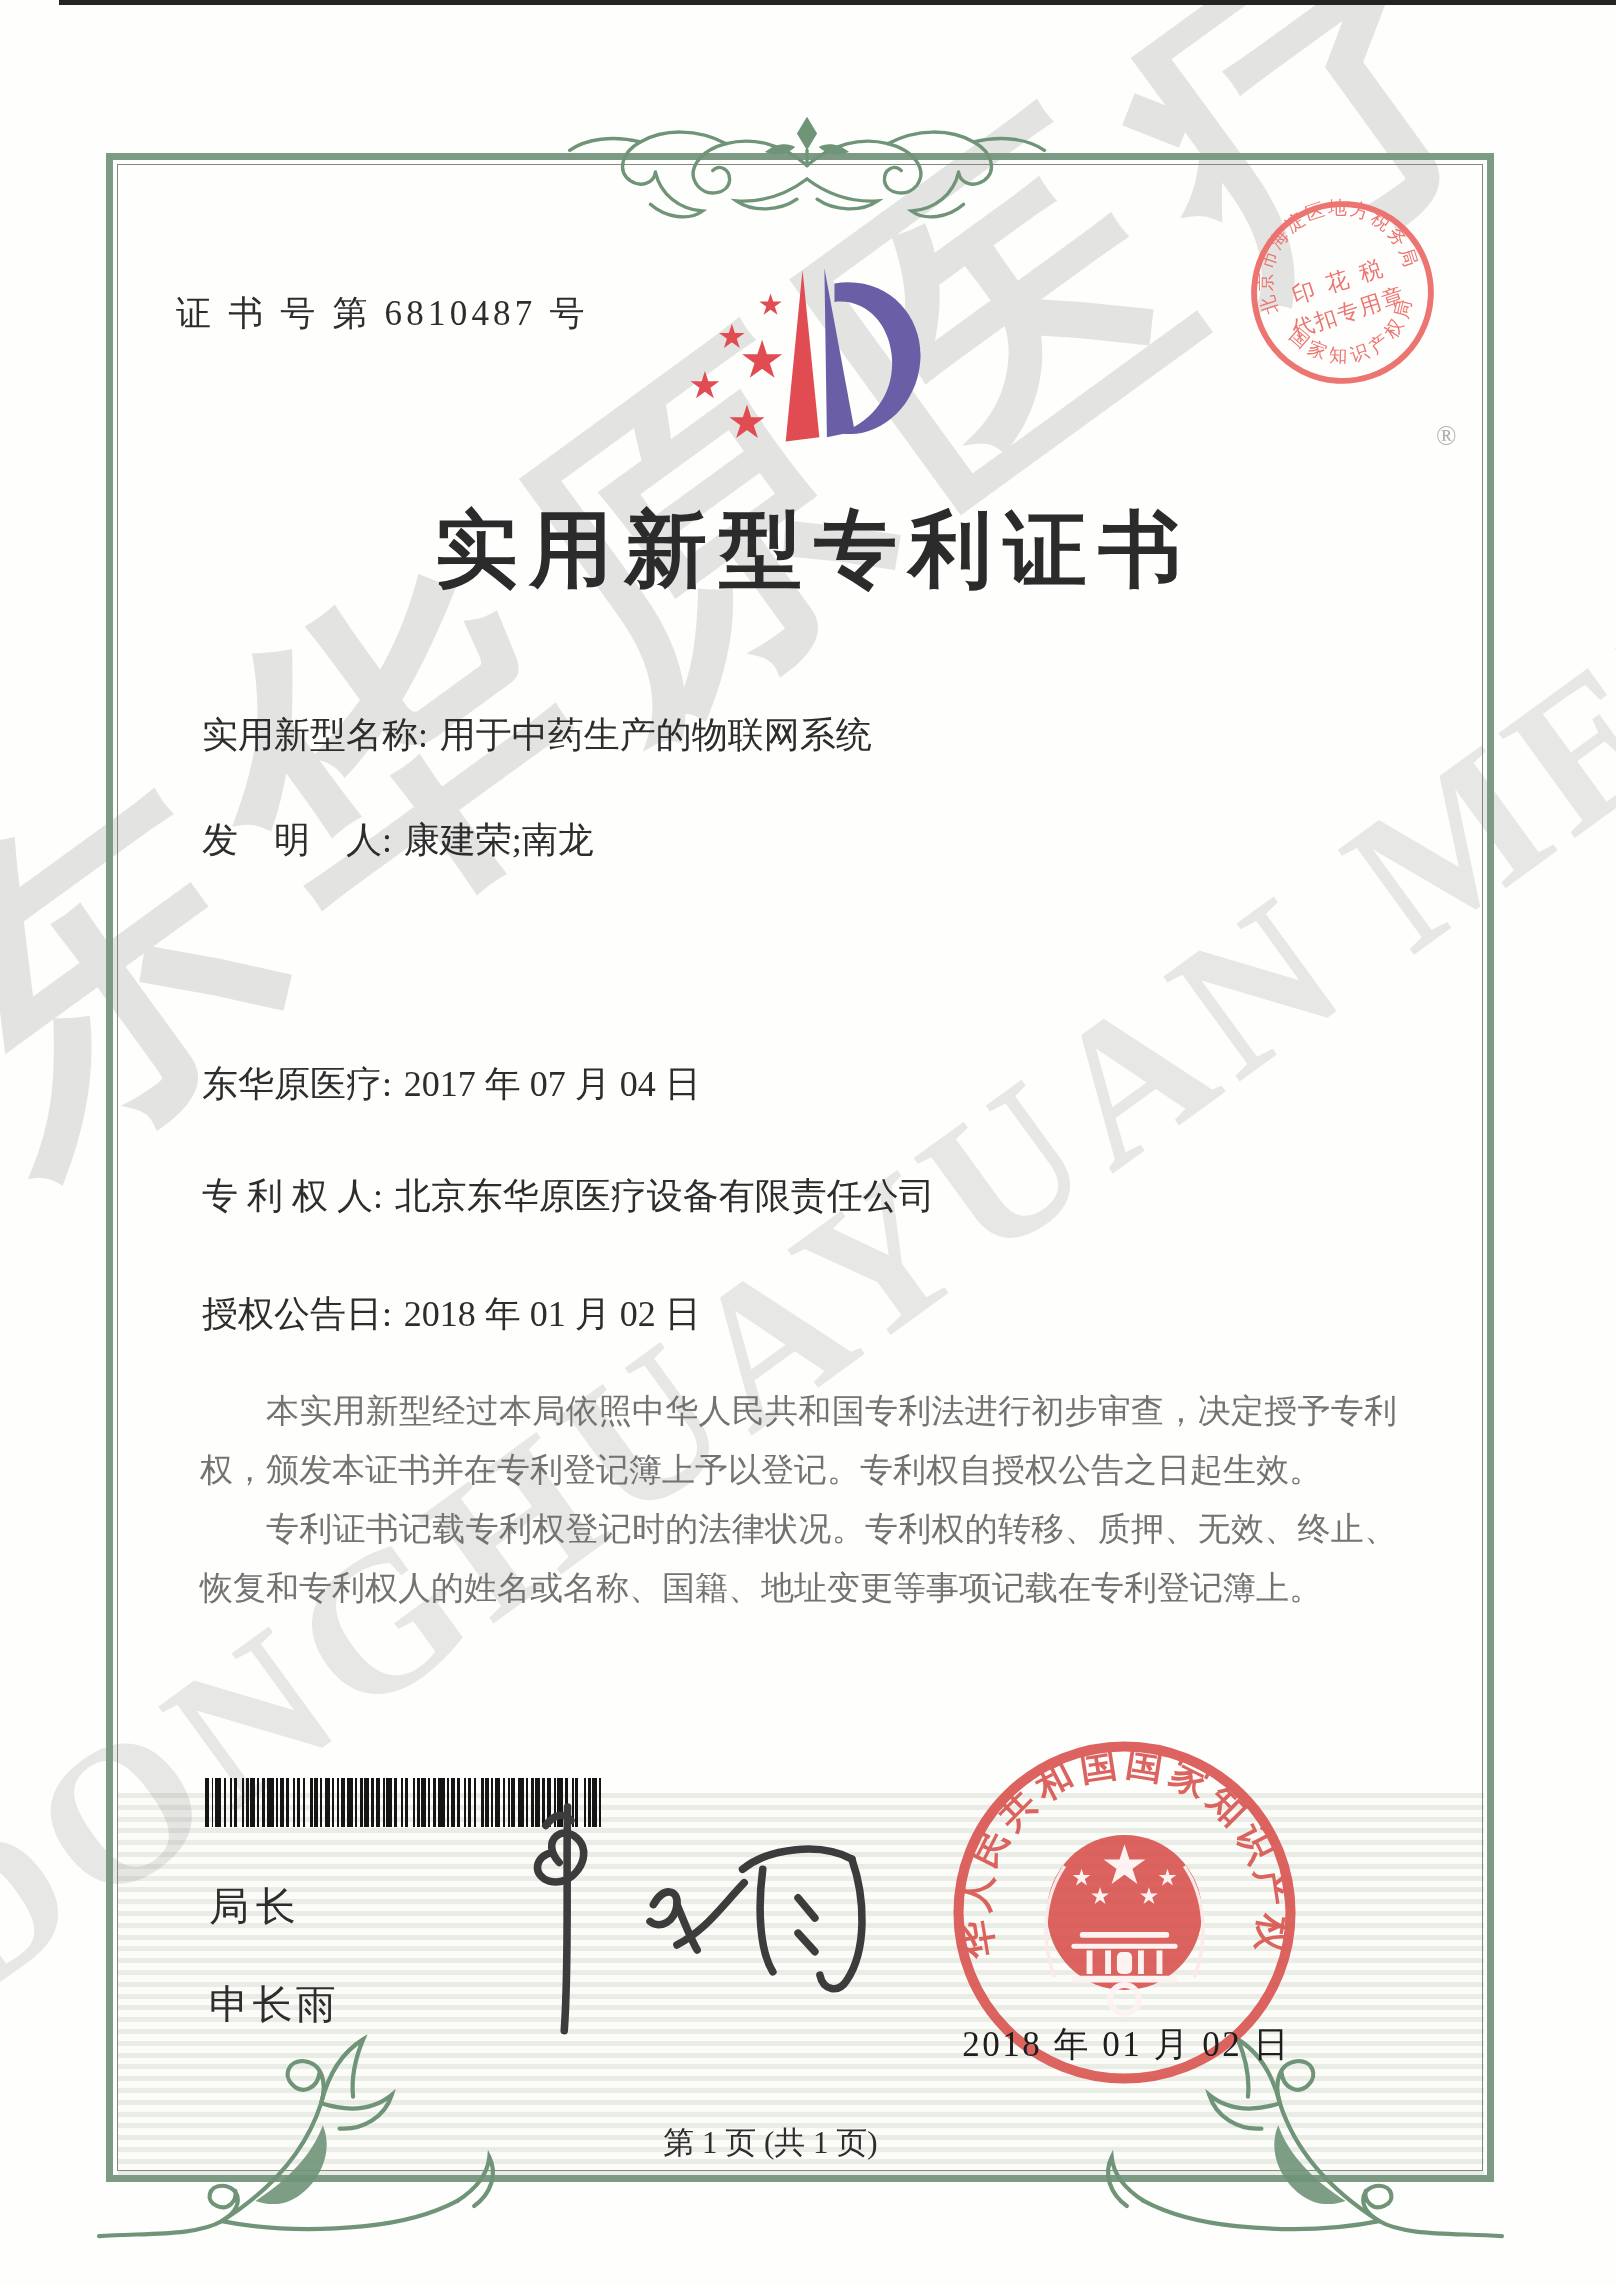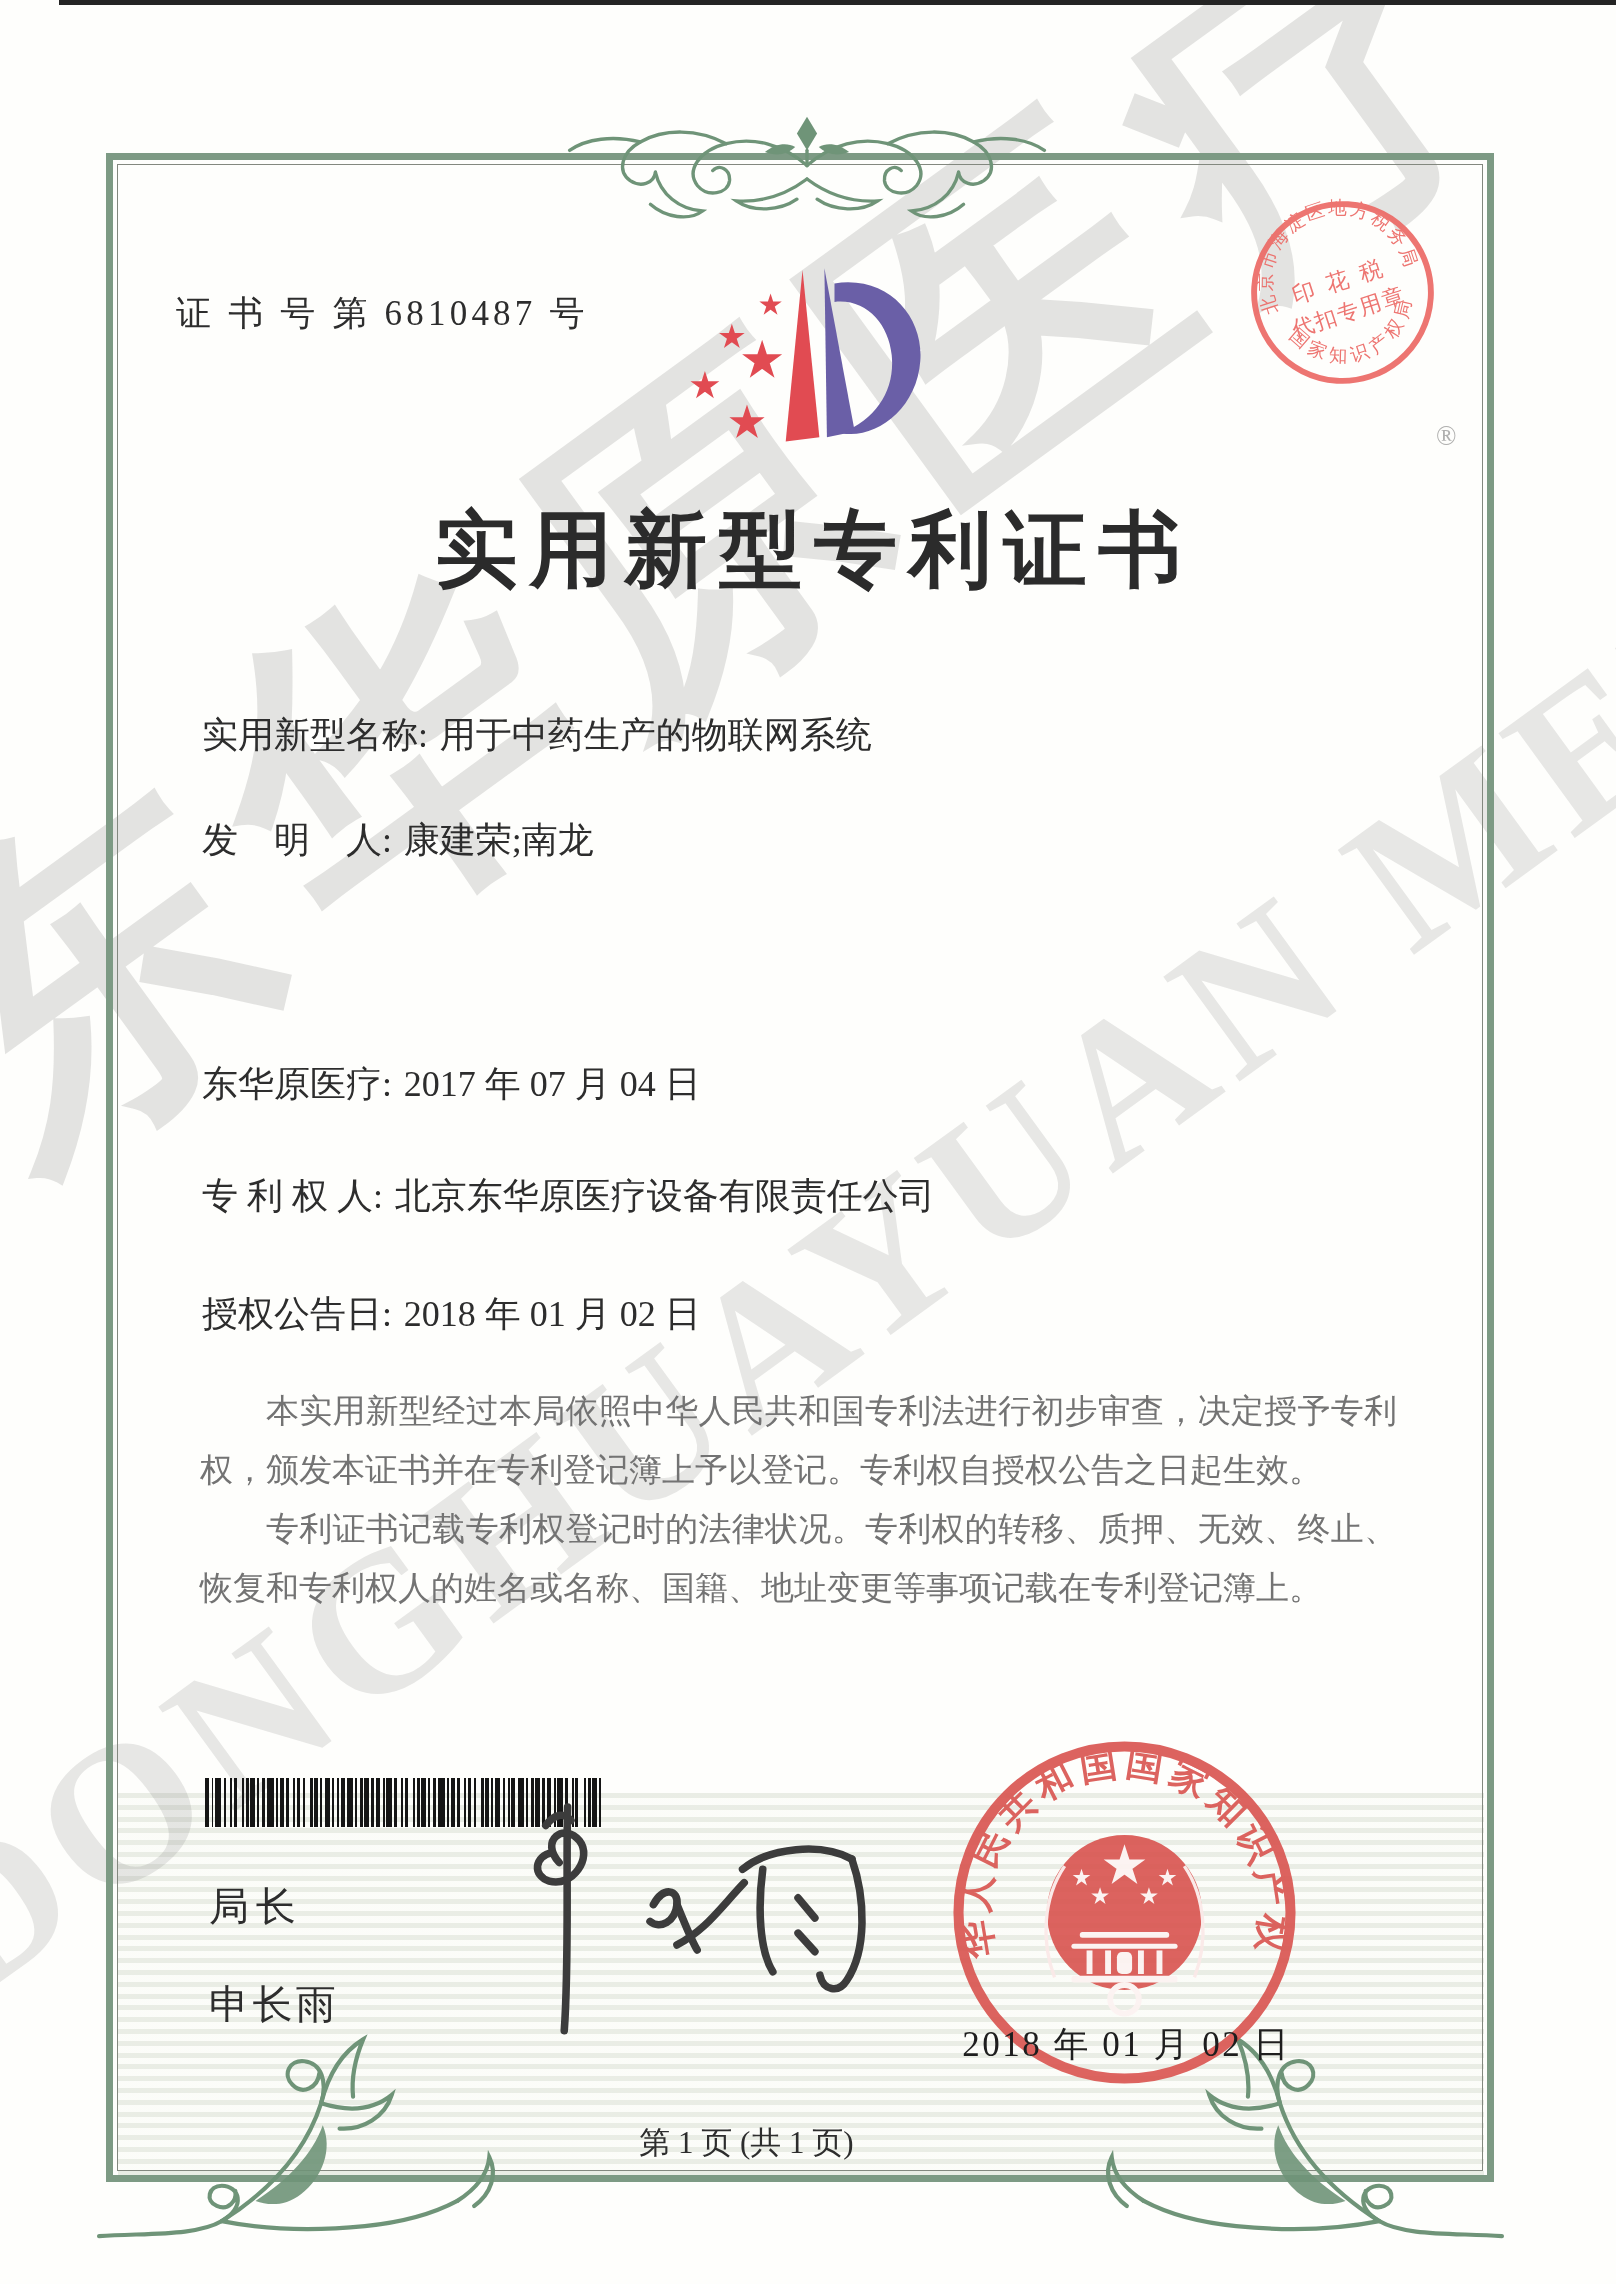--- a/index.html
+++ b/index.html
@@ -32,21 +32,21 @@
   .paras p{margin:0;text-indent:2em;}
   .director{left:209px;top:1879px;font-size:40px;letter-spacing:6.7px;z-index:4;font-family:Liberation Mono, monospace;}
   .director-name{left:209px;top:1977px;font-size:40px;letter-spacing:3.4px;z-index:4;}
   .barcode{left:205px;top:1778px;width:401px;height:49px;z-index:4;overflow:hidden;}
   .sig{left:465px;top:1785px;z-index:5;}
   .seal-top{left:1244px;top:194px;z-index:5;}
   .reg-mark{left:1436px;top:421px;font-size:27px;color:rgba(80,80,80,0.45);z-index:5;}
   .seal-bottom{left:945px;top:1733px;z-index:5;}
   .seal-date{left:958px;top:2021px;width:337px;text-align:center;font-size:35px;
              letter-spacing:2.5px;color:#1e1e1e;z-index:6;}
-  .footer{left:578px;top:2122px;width:337px;text-align:center;font-size:31px;z-index:4;}
+  .footer{left:602px;top:2122px;width:337px;text-align:center;font-size:31px;z-index:4;}
   .orn{z-index:3;}
 </style>
 </head>
 <body>
 
 <div class="page">
 
   <div class="abs scan-strip"></div>
 
   <div class="abs waves"></div>

